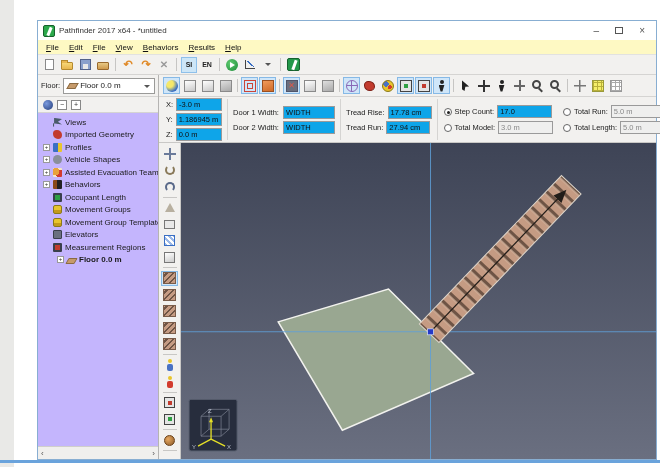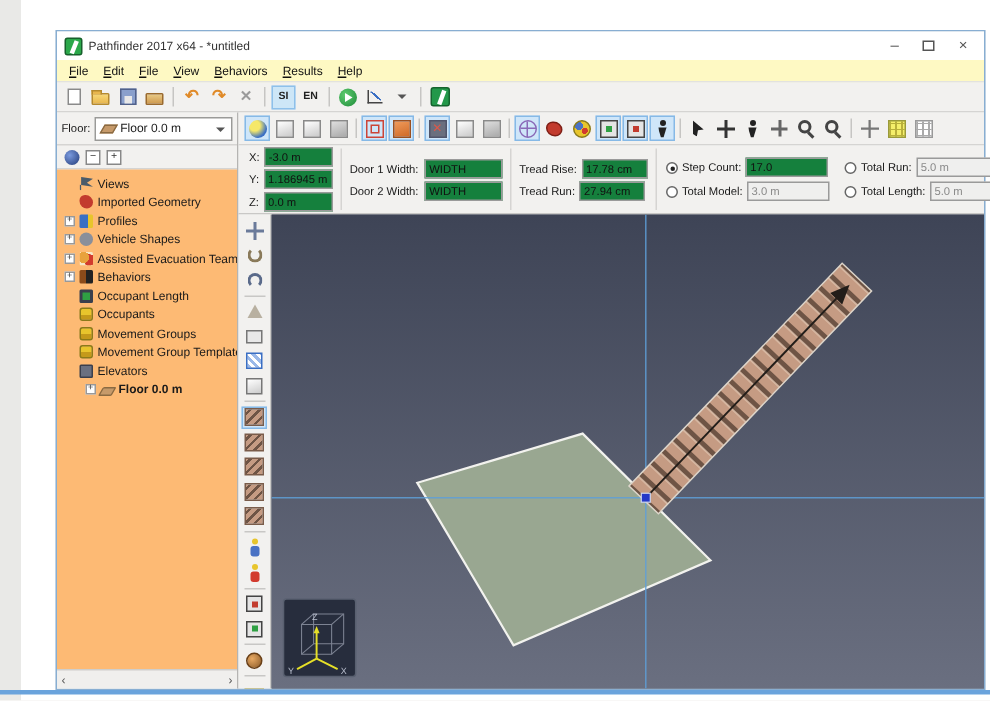--- a/index.html
+++ b/index.html
@@ -46,21 +46,21 @@
 
   .body{flex:1;display:flex;min-height:0}
   .leftcol{width:121px;border-right:1px solid #b5b4b2;display:flex;flex-direction:column;background:#f2f1ef;flex:none}
   .floorbar{height:22px;display:flex;align-items:center;padding:0 3px;gap:3px;border-bottom:1px solid #d5d4d2;flex:none}
   .combo{flex:1;height:16px;background:#fff;border:1px solid #9a9a98;display:flex;align-items:center;gap:3px;padding:0 4px;position:relative}
   .combo::after{content:"";position:absolute;right:4px;top:6px;border:3px solid transparent;border-top-color:#555}
   .pgram{width:9px;height:6px;background:#c69a6a;border:1px solid #8a6a42;transform:skewX(-30deg);flex:none}
   .minitb{height:16px;display:flex;align-items:center;gap:4px;padding:0 5px;border-bottom:1px solid #d5d4d2;flex:none}
   .compass{width:10px;height:10px;border-radius:50%;background:radial-gradient(circle at 35% 35%,#7a9ade,#223a77)}
   .minibox{width:10px;height:10px;border:1px solid #888;background:#fff;font-size:7px;line-height:8px;text-align:center;color:#333}
-  .tree{flex:1;background:#fdba74;overflow:hidden;padding-top:3px}
+  .tree{flex:1;background:#c4b5fd;overflow:hidden;padding-top:3px}
   .trow{display:flex;align-items:center;height:12.5px;gap:3px;padding-left:5px;white-space:nowrap}
   .trow.lvl1{padding-left:19px}
   .texp{width:7px;height:7px;border:1px solid #999;background:#fff;font-size:6px;line-height:5px;text-align:center;color:#333;flex:none}
   .texp:empty{visibility:hidden}
   .ti{width:9px;height:9px;border-radius:1px;flex:none}
   .bold{font-weight:bold}
   .ti-views{background:#4a5b6a;clip-path:polygon(0 0,100% 15%,55% 45%,100% 75%,0 60%,0 100%,12% 100%,12% 0)}
   .ti-geom{background:#c23b2e;border-radius:40% 55% 45% 55%}
   .ti-prof{background:linear-gradient(90deg,#3a6fc4 60%,#e8c52c 60%)}
   .ti-veh{background:#8a8f9a;border-radius:50%}
@@ -101,21 +101,21 @@
   .c-zoom{width:9px;height:9px;border:2px solid #444;border-radius:50%;position:relative;margin:-2px 2px 0 0}
   .c-zoom::after{content:"";position:absolute;right:-4px;bottom:-4px;width:5px;height:2px;background:#444;transform:rotate(45deg)}
   .c-snap{width:12px;height:12px;background:linear-gradient(#777,#777) center/1.5px 12px no-repeat,linear-gradient(#777,#777) center/12px 1.5px no-repeat}
   .c-gridy{width:12px;height:12px;border:1px solid #9a9a3a;background:repeating-linear-gradient(90deg,#b9b03a 0 1px,transparent 1px 4px),repeating-linear-gradient(0deg,#b9b03a 0 1px,transparent 1px 4px),#f5ef6a}
   .c-gridw{width:12px;height:12px;border:1px solid #999;background:repeating-linear-gradient(90deg,#aaa 0 1px,transparent 1px 4px),repeating-linear-gradient(0deg,#aaa 0 1px,transparent 1px 4px),#fff}
 
   .props{height:46px;background:#f2f1ef;border-bottom:1px solid #c9c8c6;display:flex;align-items:stretch;padding:2px 2px;flex:none}
   .pgroup{display:flex;flex-direction:column;justify-content:center;gap:2px;padding:0 5px;border-right:1px solid #d5d4d2}
   .prow{display:flex;align-items:center;gap:3px}
   .plabel{font-size:7.5px;white-space:nowrap}
-  .pfield{height:13px;border:1px solid #9a9a9a;background:#15803d;font-size:7.5px;padding:0 2px;font-family:inherit;color:#111}
+  .pfield{height:13px;border:1px solid #9a9a9a;background:#0ea5e9;font-size:7.5px;padding:0 2px;font-family:inherit;color:#111}
   .pfield.dis{background:#efefee;color:#8a8a8a}
   .w46{width:46px}.w52{width:52px}.w44{width:44px}.w40{width:55px}
   .radio{width:8px;height:8px;border:1px solid #666;border-radius:50%;background:#fff;position:relative;flex:none}
   .radio.on::after{content:"";position:absolute;left:2px;top:2px;width:3px;height:3px;border-radius:50%;background:#222}
   .rgrid{display:grid;grid-template-columns:auto auto;column-gap:10px;row-gap:3px;align-content:center;padding:0 6px;border-right:1px solid #d5d4d2}
   .createwrap{display:flex;align-items:center;padding:0 10px}
 
   .vparea{flex:1;display:flex;min-height:0}
   .palette{width:22px;background:#f2f1ef;border-right:1px solid #c9c8c6;display:flex;flex-direction:column;align-items:center;padding-top:3px;gap:1.5px;overflow:hidden;flex:none}
   .pbtn{width:17px;height:15px;border:1px solid transparent;display:flex;align-items:center;justify-content:center;flex:none}
@@ -252,37 +252,37 @@
             <span class="ti ti-beh"></span>
             <span>Behaviors</span>
           </div>
         <div class="trow">
             <span class="texp"></span>
             <span class="ti ti-srcs"></span>
             <span>Occupant Length</span>
           </div>
         <div class="trow">
             <span class="texp"></span>
-            <span class="ti ti-occ"></span>
-            <span>Occupants</span>
-          </div>
-        <div class="trow">
-            <span class="texp"></span>
             <span class="ti ti-mg"></span>
             <span>Movement Groups</span>
           </div>
         <div class="trow">
             <span class="texp"></span>
             <span class="ti ti-mgt"></span>
             <span>Movement Group Templates</span>
           </div>
         <div class="trow">
             <span class="texp"></span>
             <span class="ti ti-elev"></span>
             <span>Elevators</span>
+          </div>
+        <div class="trow">
+            <span class="texp"></span>
+            <span class="ti ti-reg"></span>
+            <span>Measurement Regions</span>
           </div>
         <div class="trow lvl1">
             <span class="texp">+</span>
             <span class="ti ti-floor"></span>
             <span class="bold">Floor 0.0 m</span>
           </div>
       </div>
       <div class="hscroll">
         <span>‹</span>
         <span>›</span>

